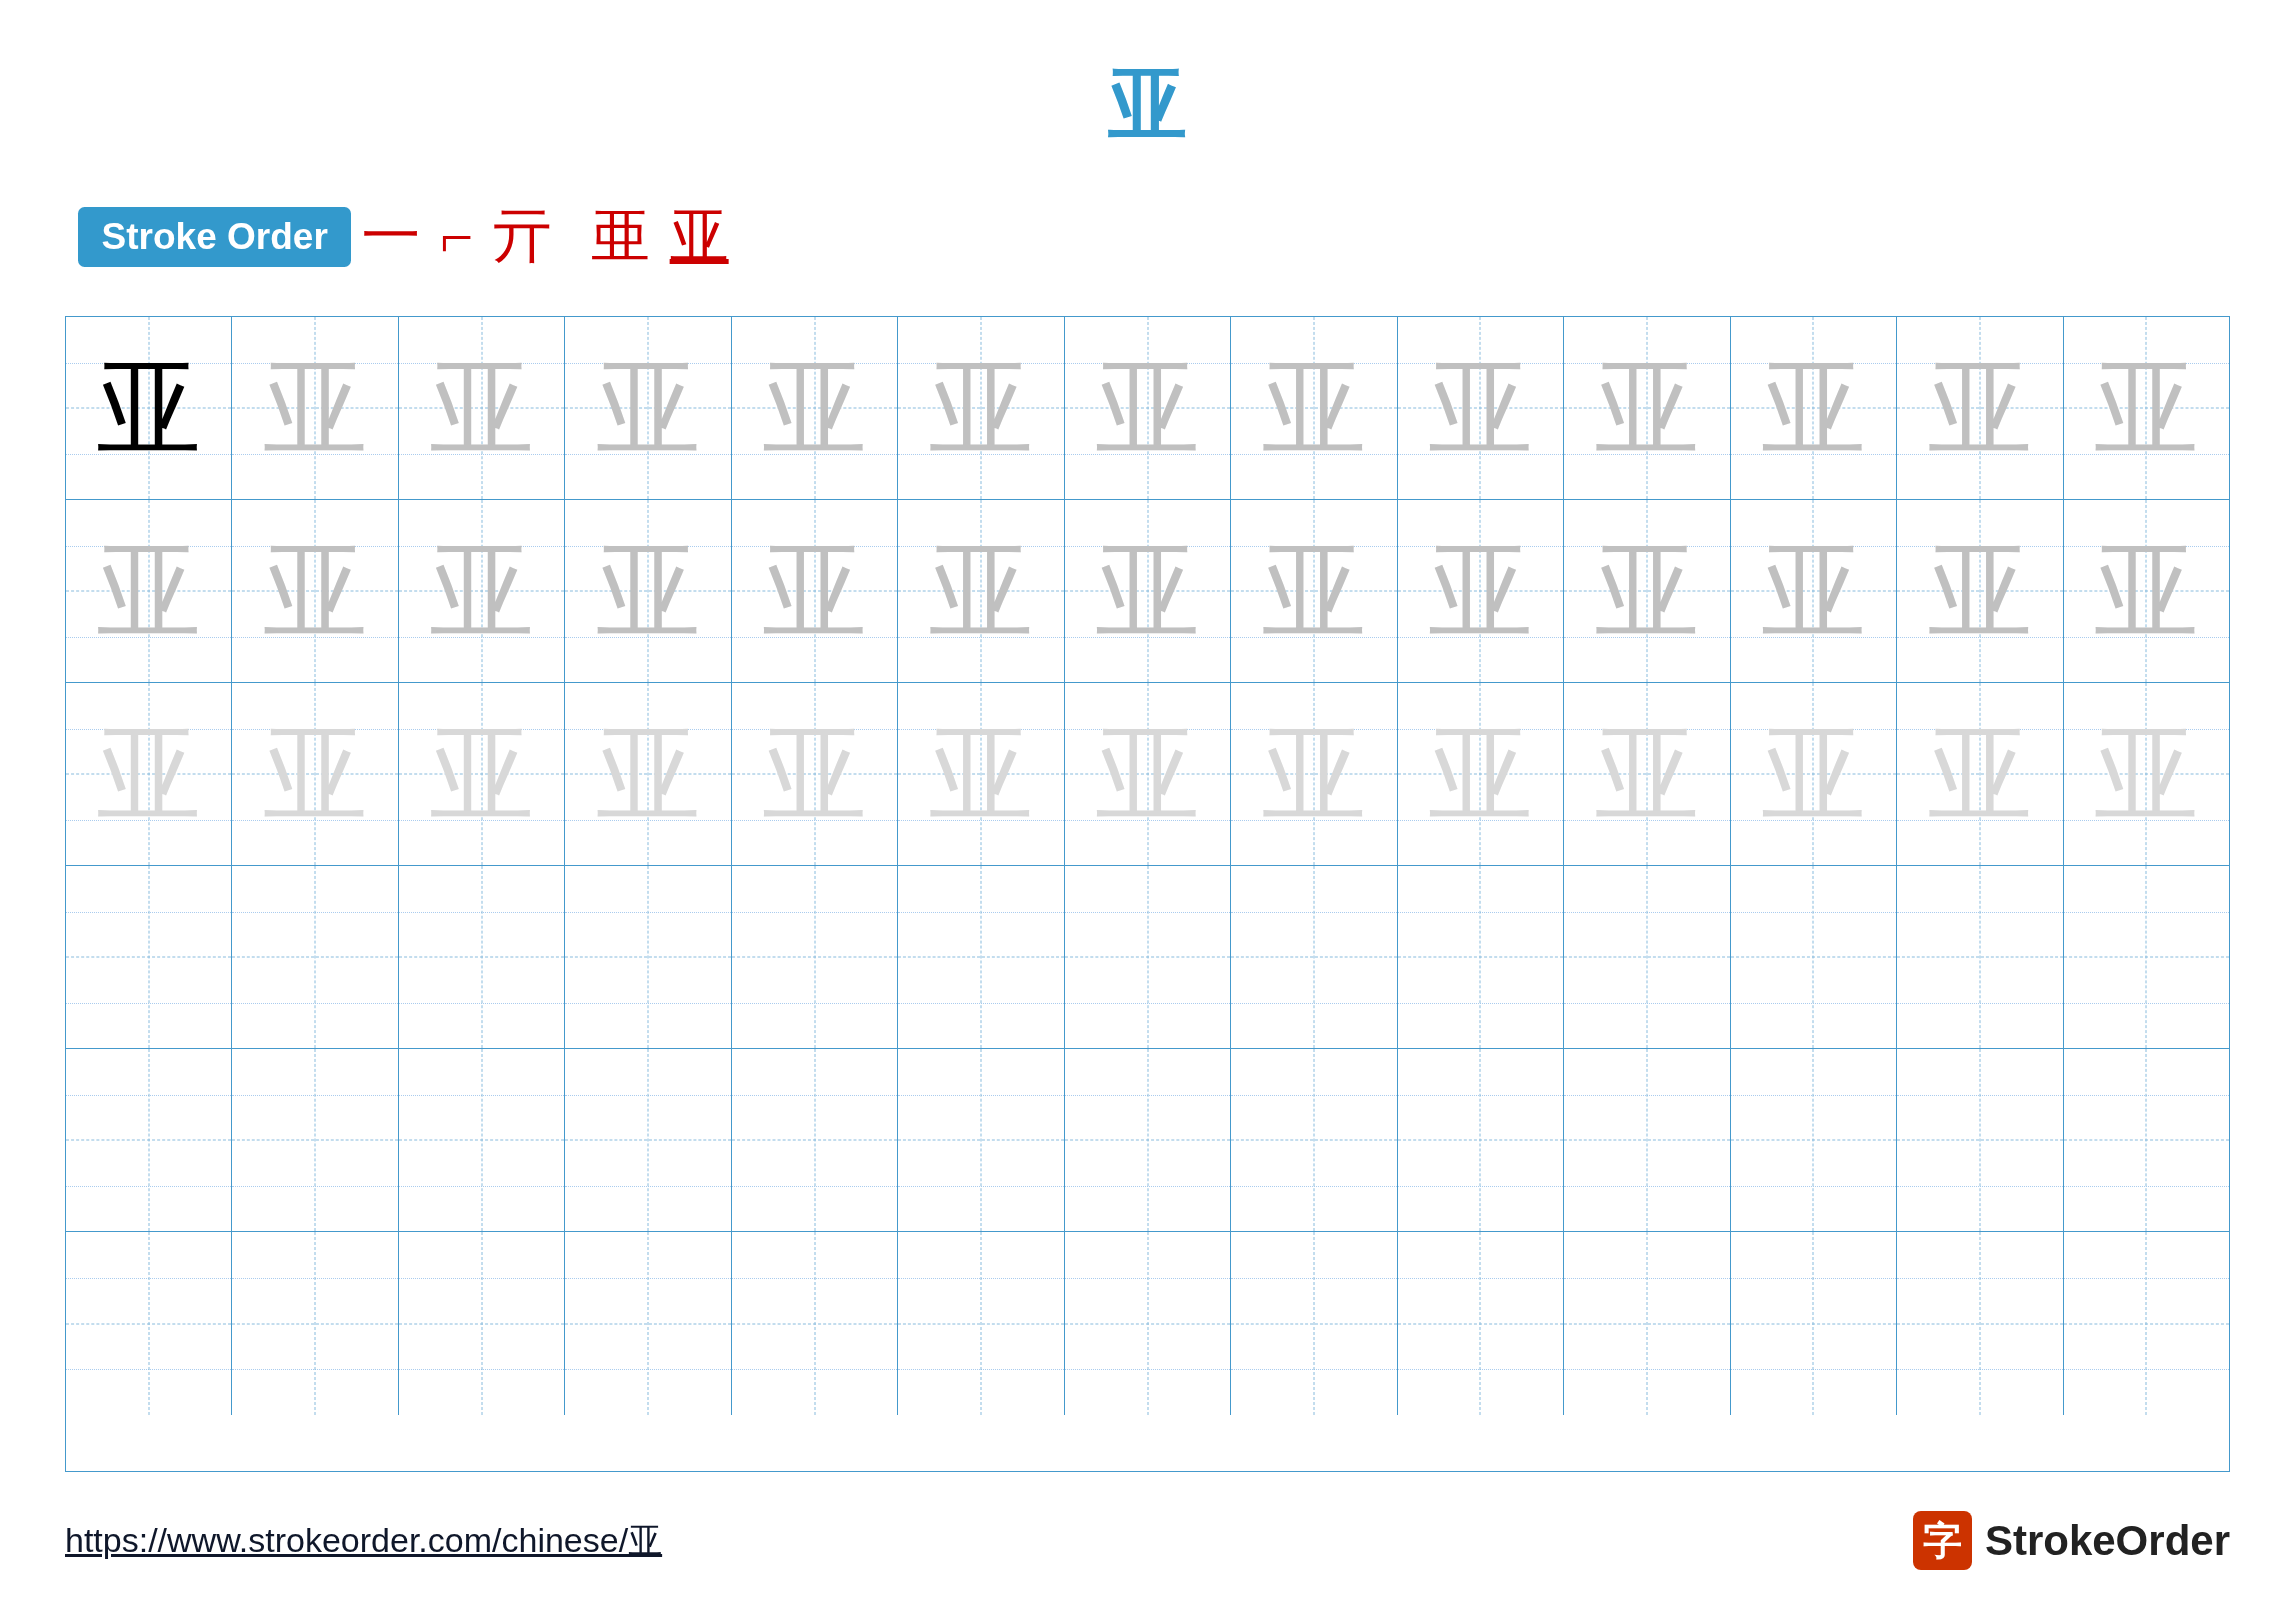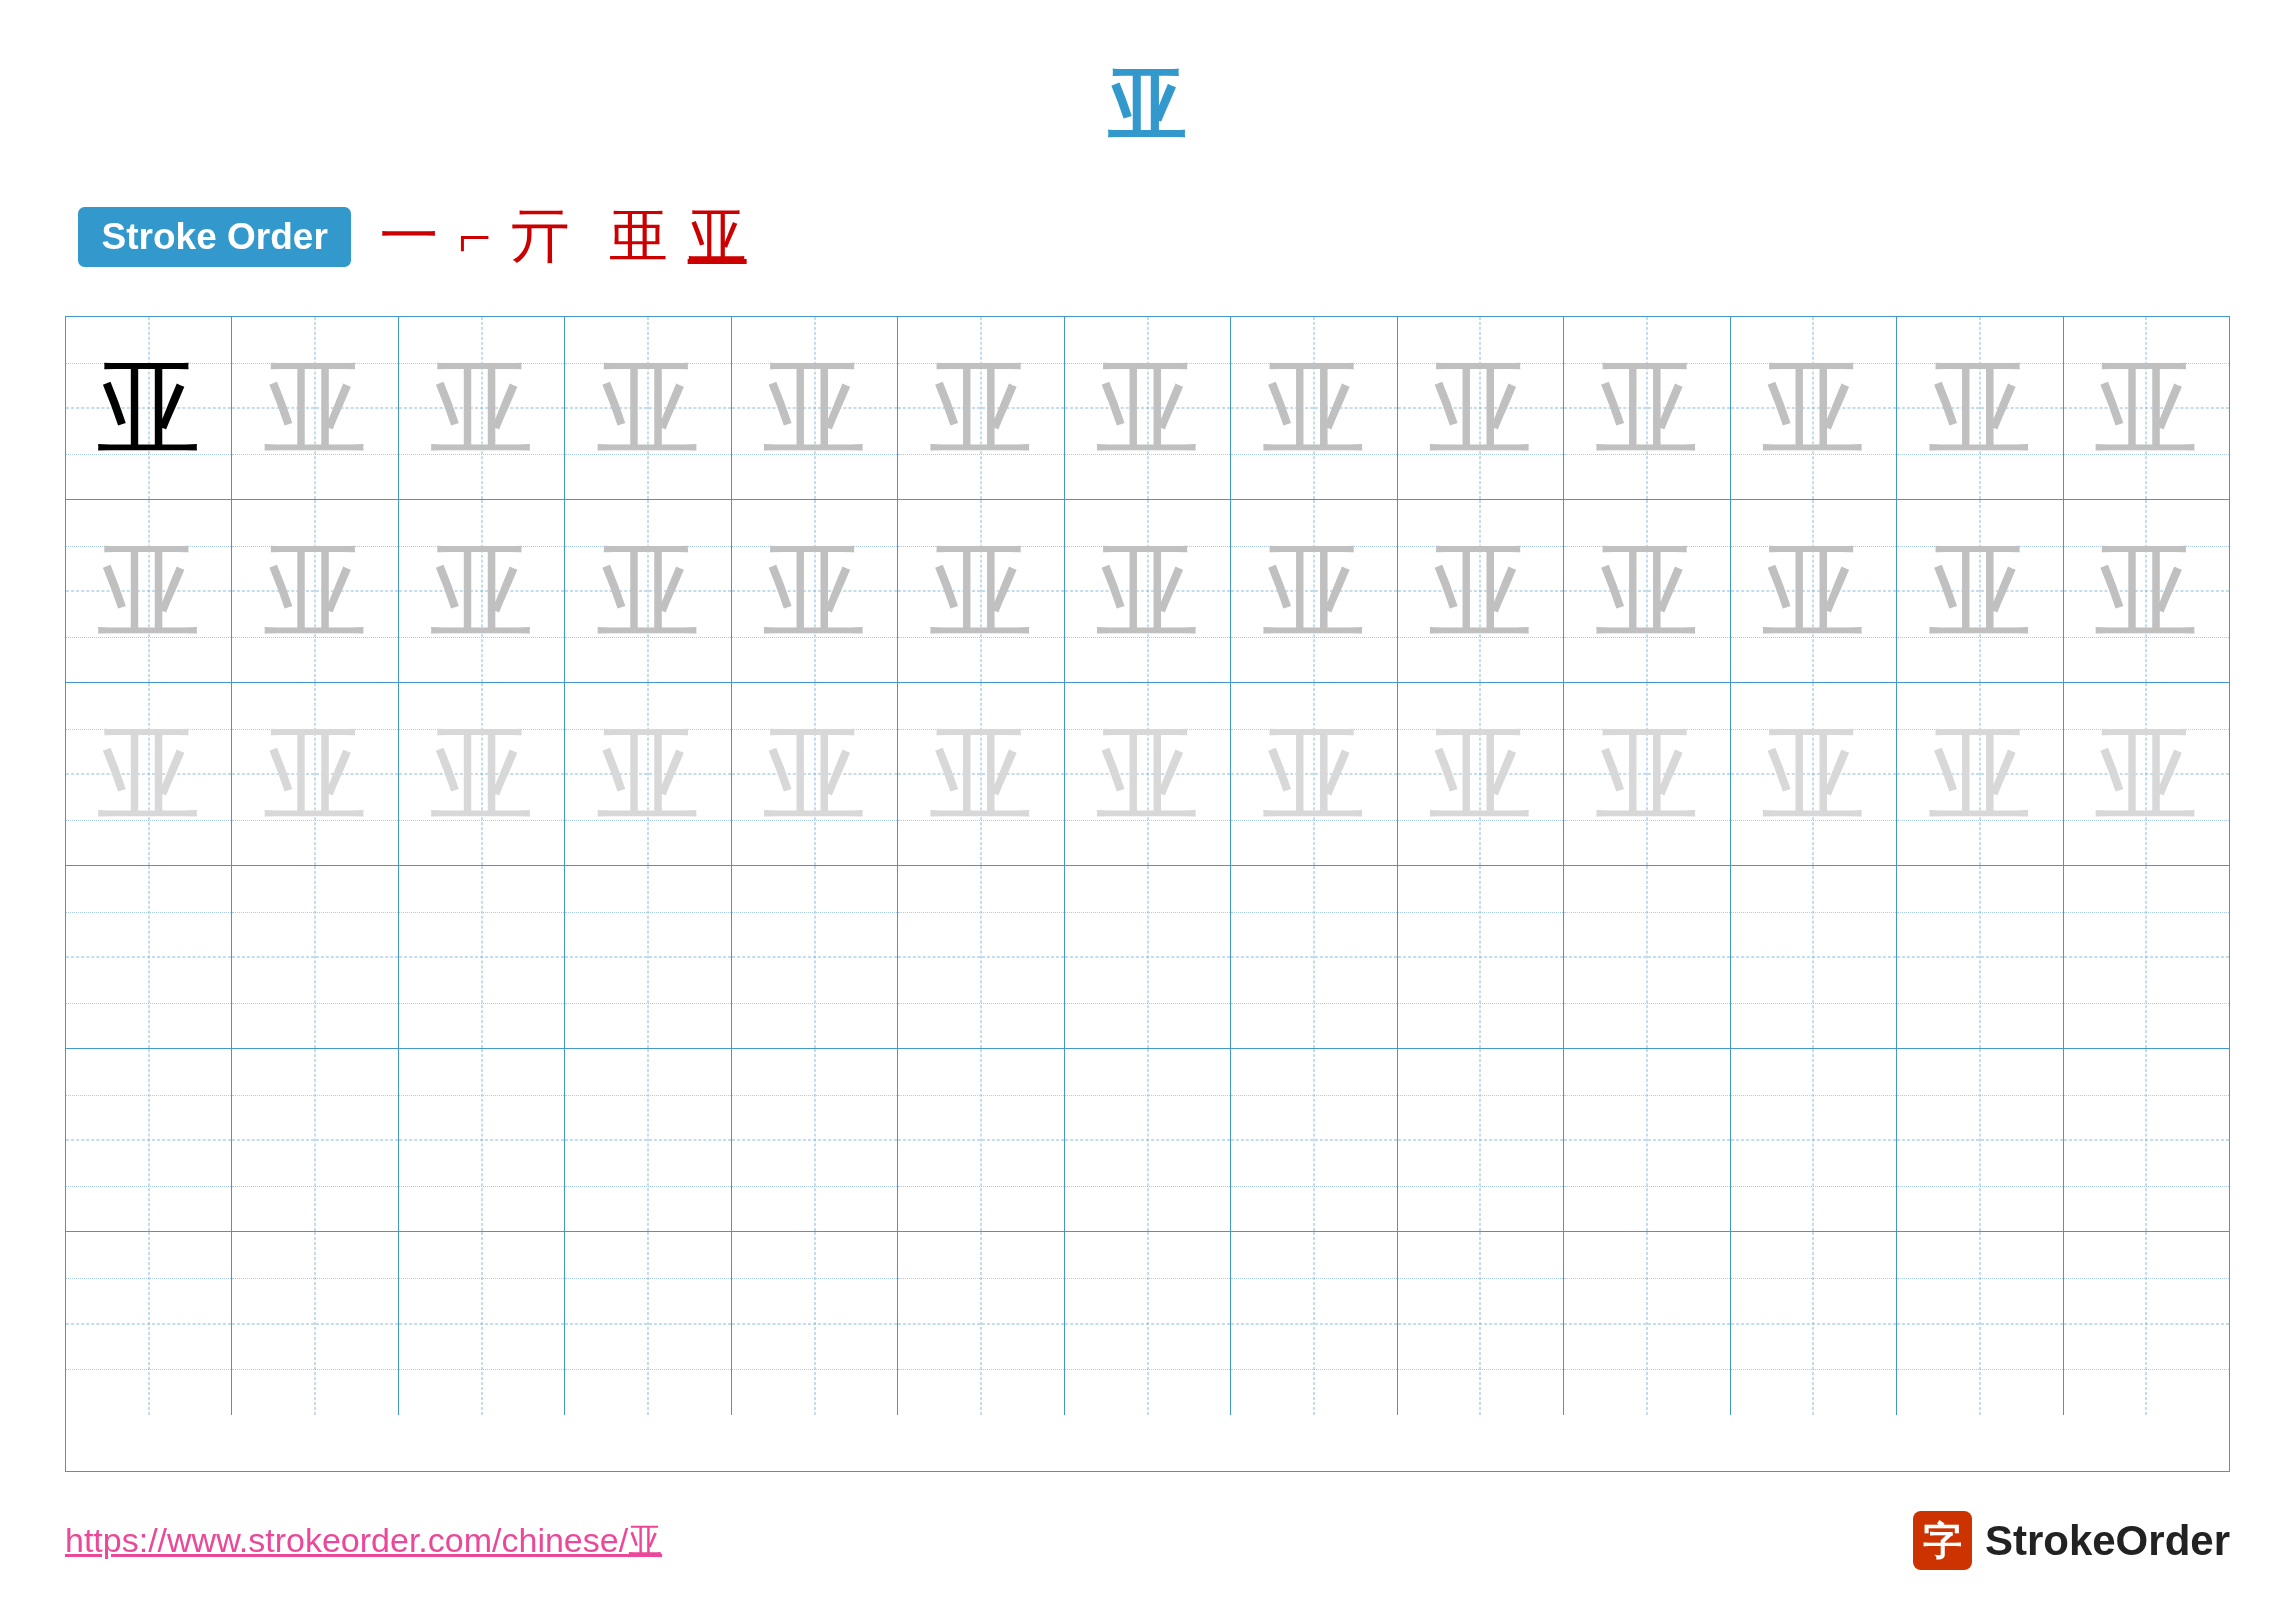--- a/index.html
+++ b/index.html
@@ -28,21 +28,21 @@
       margin-bottom: 39px;
       display: flex;
       align-items: center;
       gap: 13px;
       align-self: center;
     }
 
     .stroke-order-section {
       display: flex;
       align-items: center;
-      gap: 28px;
+      gap: 10px;
       align-self: flex-start;
       margin-bottom: 39px;
       margin-left: 13px;
     }
 
     .stroke-order-badge {
       background: #3399cc;
       color: #fff;
       font-size: 37px;
       font-weight: bold;
@@ -155,21 +155,21 @@
     .footer {
       display: flex;
       justify-content: space-between;
       align-items: center;
       width: 100%;
       margin-top: 39px;
     }
 
     .footer-url {
       font-size: 34px;
-      color: #ec4899;
+      color: #0f172a;
     }
 
     .footer-logo {
       display: flex;
       align-items: center;
       gap: 13px;
       font-size: 42px;
       font-weight: bold;
       color: #222;
     }

